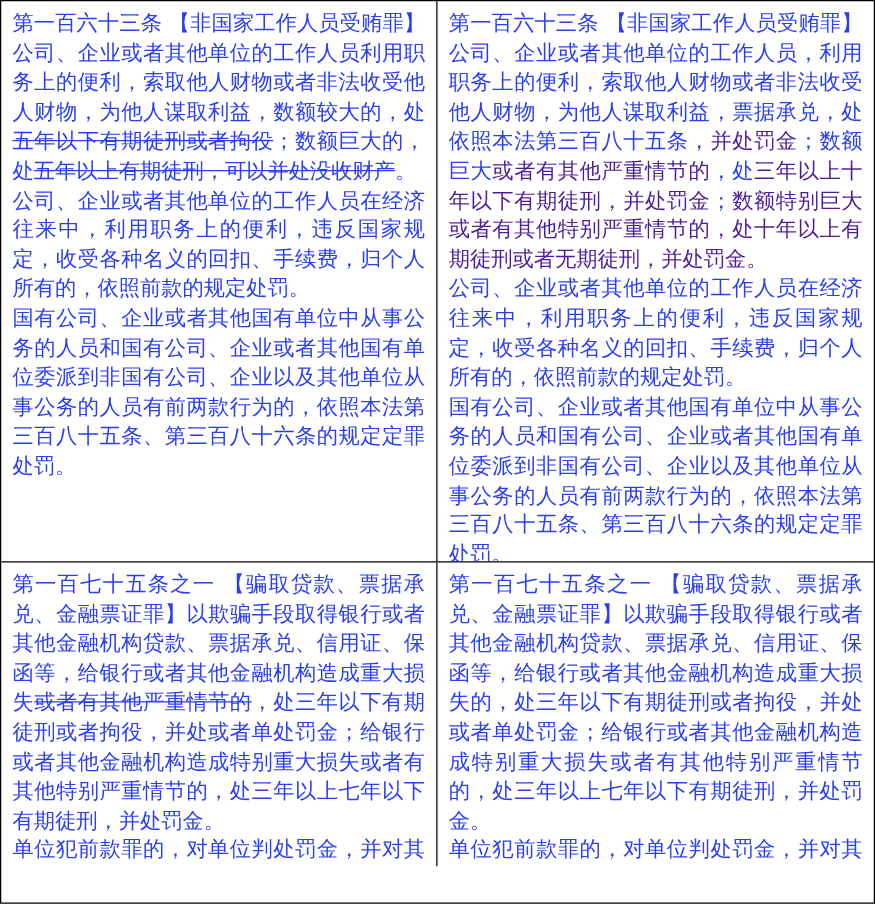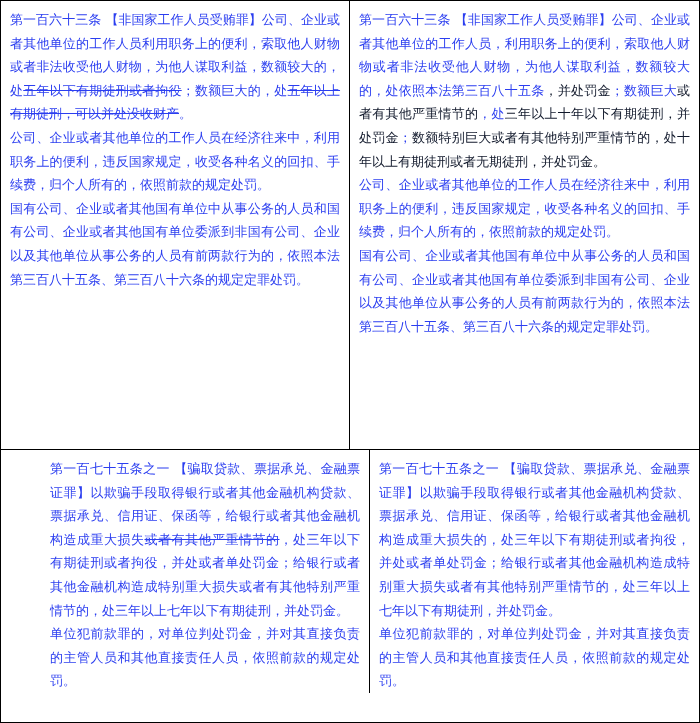--- a/index.html
+++ b/index.html
@@ -24,45 +24,44 @@
     display: flex;
     width: 100%;
     box-sizing: border-box;
   }
   .row-1 {
     height: 448px;
   }
   .row-2 {
     height: 244px;
     border-top: 1px solid #000000;
-    padding-left: 40px;
   }
   .cell {
     box-sizing: border-box;
     padding: 7px 9px 6px 9px;
     overflow: hidden;
   }
   .cell-left {
     width: 50%;
     border-right: 1px solid #000000;
   }
   .cell-right {
     width: 50%;
   }
   .para {
     color: #2b3ef0;
-    font-size: 13px;
+    font-size: 17px;
     line-height: 23.6px;
     text-align: justify;
     text-justify: inter-ideograph;
     margin: 0;
     letter-spacing: 0px;
   }
   .ins {
-    color: #0f172a;
+    color: #4c1d95;
   }
   .del {
     color: #2b3ef0;
     text-decoration: line-through;
     text-decoration-color: #2b3ef0;
   }
   .bracket {
     letter-spacing: 0;
   }
 </style>
@@ -74,21 +73,21 @@
   <div class="row row-1">
     <div class="cell cell-left">
       <div class="para">
           <div><span>第一百六十三条</span> <span class="bracket">【非国家工作人员受贿罪】</span><span>公司、企业或者其他单位的工作人员利用职务上的便利，索取他人财物或者非法收受他人财物，为他人谋取利益，数额较大的，处</span><span class="del">五年以下有期徒刑或者拘役</span><span>；数额巨大的，处</span><span class="del">五年以上有期徒刑，</span><span class="del">可以并处没收财产</span><span>。</span></div>
           <div><span>公司、企业或者其他单位的工作人员在经济往来中，利用职务上的便利，违反国家规定，收受各种名义的回扣、手续费，归个人所有的，依照前款的规定处罚。</span></div>
           <div><span>国有公司、企业或者其他国有单位中从事公务的人员和国有公司、企业或者其他国有单位委派到非国有公司、企业以及其他单位从事公务的人员有前两款行为的，依照本法第三百八十五条、第三百八十六条的规定定罪处罚。</span></div>
         </div>
     </div>
     <div class="cell cell-right">
       <div class="para">
-          <div><span>第一百六十三条</span> <span class="bracket">【非国家工作人员受贿罪】</span><span>公司、企业或者其他单位的工作人员，利用职务上的便利，索取他人财物或者非法收受他人财物，为他人谋取利益，数额较大的，处</span><span>依照本法第三百八十五条</span><span class="ins">，并处罚金</span><span>；数额巨大</span><span class="ins">或者有其他严重情节的</span><span>，处</span><span class="ins">三年以上十年以下有期徒刑，并处罚金</span><span>；</span><span class="ins">数额特别巨大或者有其他特别严重情节的，处十年以上有期徒刑或者无期徒刑，并处罚金。</span></div>
+          <div><span>第一百六十三条</span> <span class="bracket">【非国家工作人员受贿罪】</span><span>公司、企业或者其他单位的工作人员，利用职务上的便利，索取他人财物或者非法收受他人财物，为他人谋取利益，票据承兑，处</span><span>依照本法第三百八十五条</span><span class="ins">，并处罚金</span><span>；数额巨大</span><span class="ins">或者有其他严重情节的</span><span>，处</span><span class="ins">三年以上十年以下有期徒刑，并处罚金</span><span>；</span><span class="ins">数额特别巨大或者有其他特别严重情节的，处十年以上有期徒刑或者无期徒刑，并处罚金。</span></div>
           <div><span>公司、企业或者其他单位的工作人员在经济往来中，利用职务上的便利，违反国家规定，收受各种名义的回扣、手续费，归个人所有的，依照前款的规定处罚。</span></div>
           <div><span>国有公司、企业或者其他国有单位中从事公务的人员和国有公司、企业或者其他国有单位委派到非国有公司、企业以及其他单位从事公务的人员有前两款行为的，依照本法第三百八十五条、第三百八十六条的规定定罪处罚。</span></div>
         </div>
     </div>
   </div>
 
   <div class="row row-2">
     <div class="cell cell-left">
       <div class="para">
           <div><span>第一百七十五条之一</span> <span class="bracket">【骗取贷款、票据承兑、金融票证罪】</span><span>以欺骗手段取得银行或者其他金融机构贷款、票据承兑、信用证、保函等，给银行或者其他金融机构造成重大损失</span><span class="del">或者有其他严重情节的</span><span>，处三年以下有期徒刑或者拘役，并处或者单处罚金；给银行或者其他金融机构造成特别重大损失或者有其他特别严重情节的，处三年以上七年以下有期徒刑，并处罚金。</span></div>

